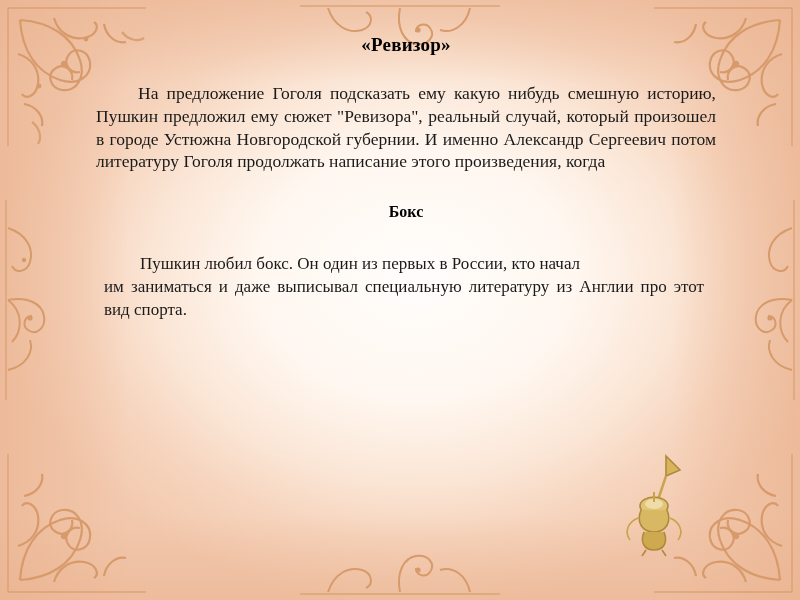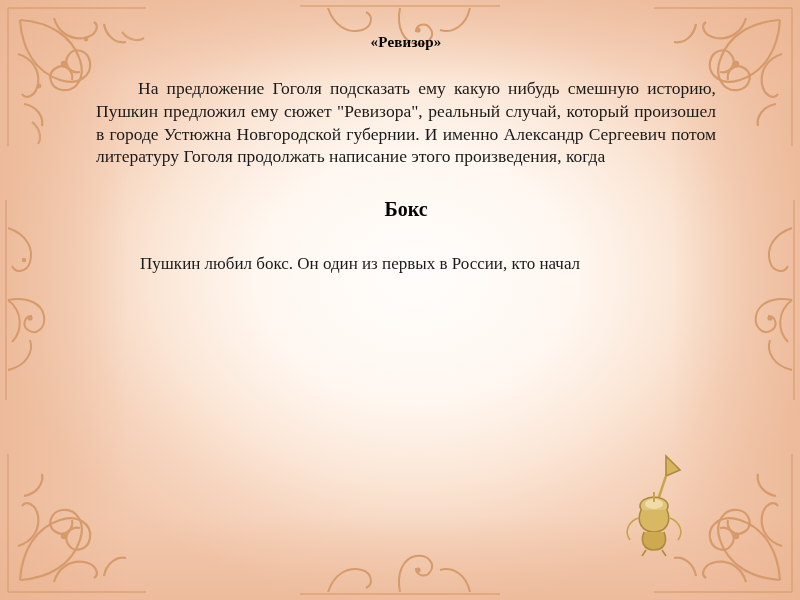--- a/index.html
+++ b/index.html
@@ -51,21 +51,21 @@
   .content {
     position: absolute;
     left: 96px;
     top: 34px;
     width: 620px;
   }
 
   .doc-title {
     text-align: center;
     font-weight: bold;
-    font-size: 15px;
+    font-size: 19px;
     color: #000;
     margin: 0 0 26px 0;
     letter-spacing: 0.2px;
   }
 
   p.body-para {
     margin: 0;
     font-size: 17.5px;
     line-height: 1.30;
     color: #1a1a1a;
@@ -75,21 +75,21 @@
   }
 
   p.body-para.no-indent {
     text-indent: 0;
     text-align: left;
   }
 
   .section-title {
     text-align: center;
     font-weight: bold;
-    font-size: 20px;
+    font-size: 16px;
     color: #000;
     margin: 30px 0 22px 0;
   }
 
   .block2 {
     margin-left: 8px;
     width: 600px;
     margin-top: 32px;
   }
   .block2 p {
@@ -209,20 +209,21 @@
   <div class="content">
 
     <div class="doc-title">«Ревизор»</div>
 
     <p class="body-para">На предложение Гоголя подсказать ему какую нибудь смешную историю, Пушкин предложил ему сюжет "Ревизора", реальный случай, который произошел в городе Устюжна Новгородской губернии. И именно Александр Сергеевич потом литературу Гоголя продолжать написание этого произведения, когда</p>
 
     <div class="section-title">Бокс</div>
 
     <div class="block2">
       <p>Пушкин любил бокс. Он один из первых в России, кто начал</p>
+      <p class="l2">им заниматься и даже выписывал специальную литературу из Англии про этот вид спорта.</p>
     </div>
   </div>
 
   <svg class="figurine" viewBox="0 0 96 106" fill="none">
     <g stroke="#b08a3c" stroke-width="1.6">
       <path d="M58 4 L72 18 L58 24 Z" fill="#d8b45c"></path>
       <path d="M58 24 L50 48" stroke="#c9a24a" stroke-width="2.4"></path>
       <ellipse cx="46" cy="54" rx="14" ry="9" fill="#e0c47a"></ellipse>
       <ellipse cx="46" cy="52" rx="9" ry="5" fill="#f0dca8" stroke="none"></ellipse>
       <path d="M33 58 C28 70 34 80 46 80 C58 80 64 70 59 58" fill="#d9b863"></path>

